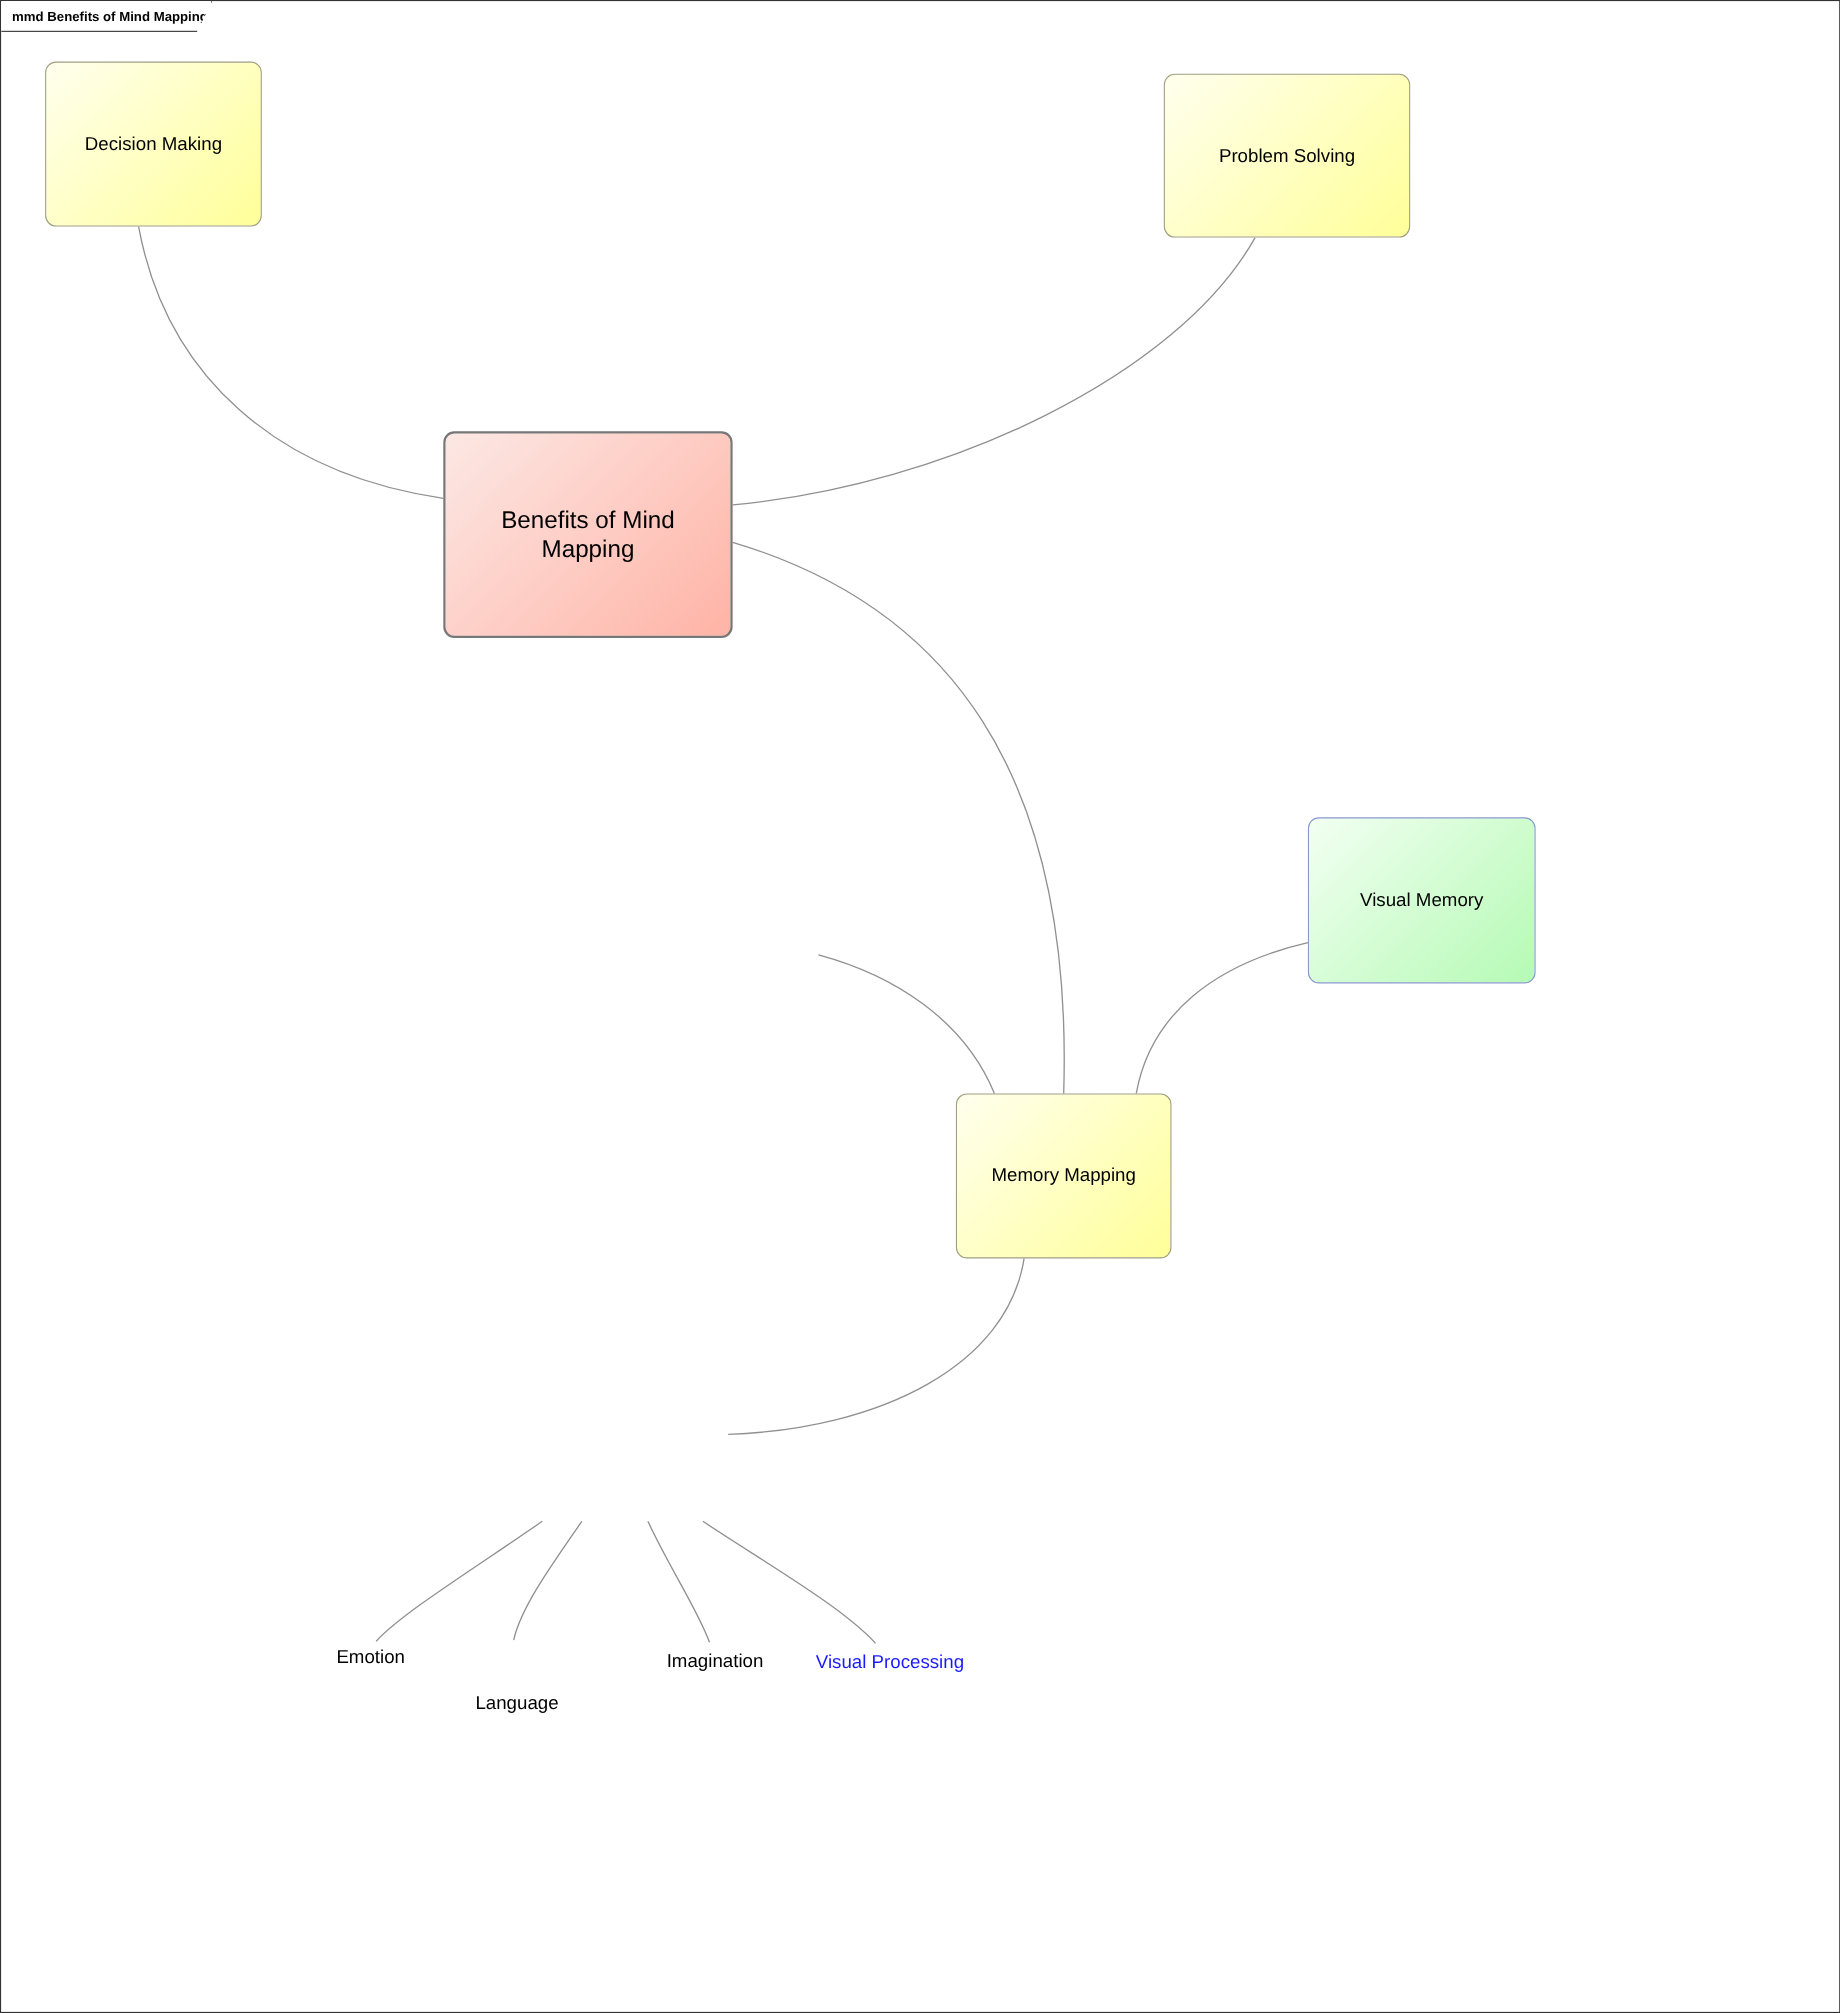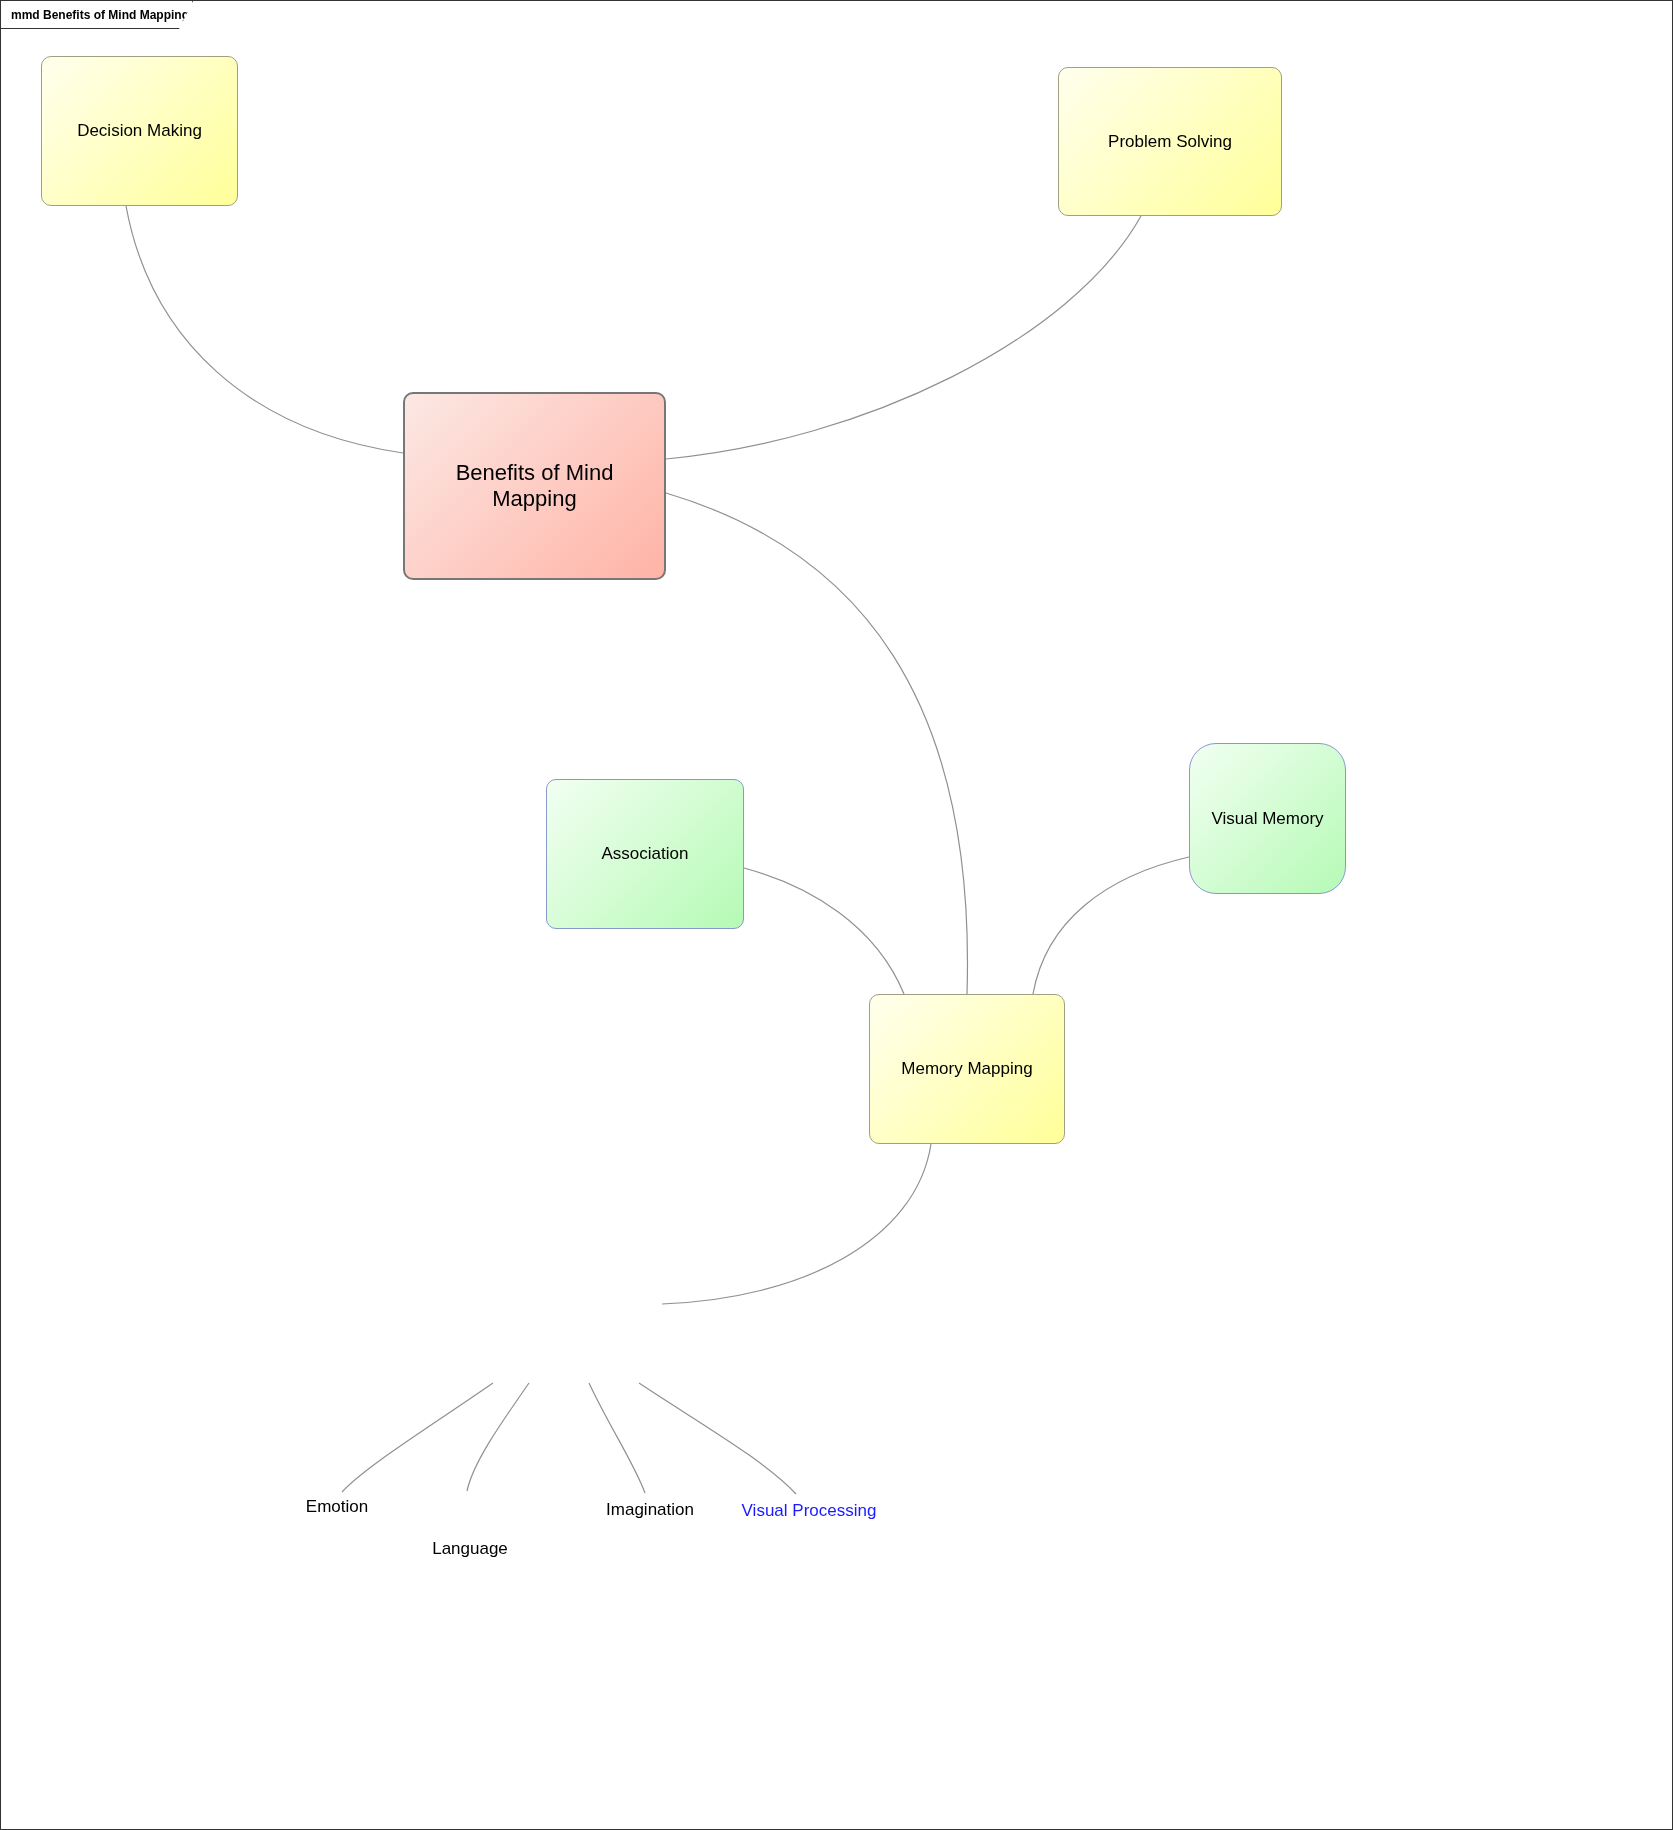--- a/index.html
+++ b/index.html
@@ -114,25 +114,22 @@
   </div>
 
   <div class="node yellow" style="left:1057px; top:66px; width:224px; height:149px;">
     <span>Problem Solving</span>
   </div>
 
   <div class="node root" style="left:402px; top:391px; width:263px; height:188px;">
     <span>Benefits of Mind Mapping</span>
   </div>
 
-  <div class="node green" style="left:545px; top:778px; width:198px; height:150px;">
-    <span>Association</span>
-  </div>
 
-  <div class="node green" style="left:1188px; top:742px; width:157px; height:151px;border-radius:27px;">
+  <div class="node green" style="left:1188px; top:742px; width:207px; height:151px;">
     <span>Visual Memory</span>
   </div>
 
   <div class="node yellow" style="left:868px; top:993px; width:196px; height:150px;">
     <span>Memory Mapping</span>
   </div>
 
 
   <div class="leaf" style="left:336px; top:1506px;">Emotion</div>
 

